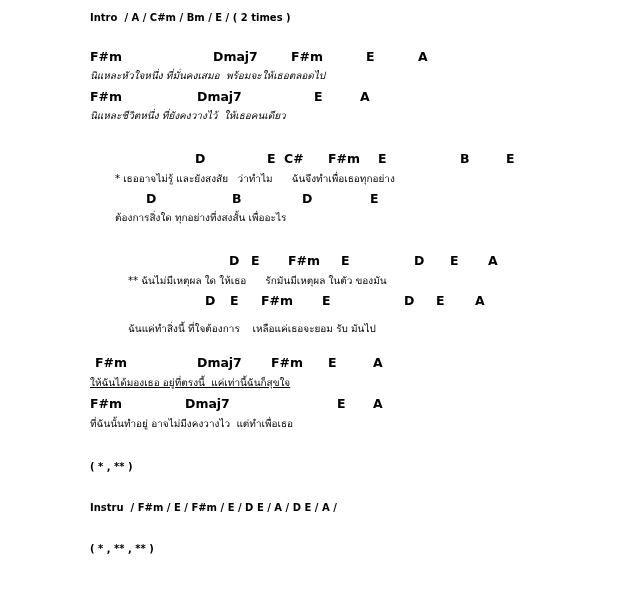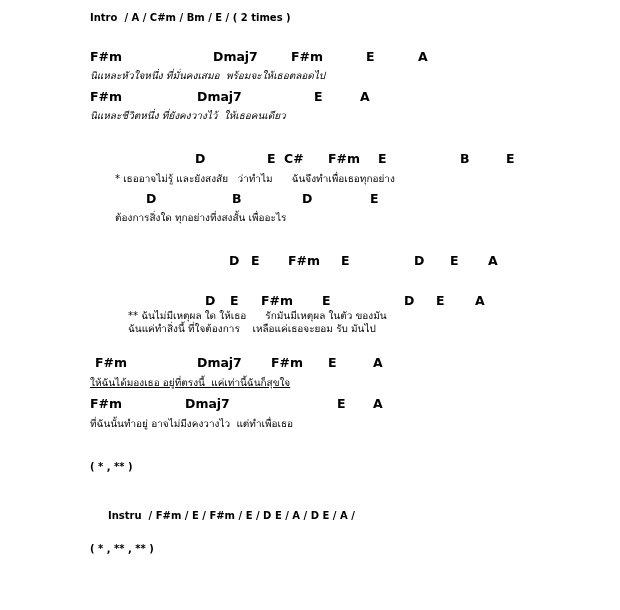--- a/index.html
+++ b/index.html
@@ -55,21 +55,21 @@
 <div>
   <div class="chords">
       <span class="chord" style="left: 229px; top: 253px;">D</span>
       <span class="chord" style="left: 251px; top: 253px;">E</span>
       <span class="chord" style="left: 288px; top: 253px;">F#m</span>
       <span class="chord" style="left: 341px; top: 253px;">E</span>
       <span class="chord" style="left: 414px; top: 253px;">D</span>
       <span class="chord" style="left: 450px; top: 253px;">E</span>
       <span class="chord" style="left: 488px; top: 253px;">A</span>
     </div>
-  <div class="line" style="left:128px;top:273px;margin-top:35px;">** ฉันไม่มีเหตุผล ใด ให้เธอ      รักมันมีเหตุผล ในตัว ของมัน</div>
+  <div class="line" style="left:128px;top:273px;">** ฉันไม่มีเหตุผล ใด ให้เธอ      รักมันมีเหตุผล ในตัว ของมัน</div>
   <div class="chords">
       <span class="chord" style="left: 205px; top: 293px;">D</span>
       <span class="chord" style="left: 230px; top: 293px;">E</span>
       <span class="chord" style="left: 261px; top: 293px;">F#m</span>
       <span class="chord" style="left: 322px; top: 293px;">E</span>
       <span class="chord" style="left: 404px; top: 293px;">D</span>
       <span class="chord" style="left: 436px; top: 293px;">E</span>
       <span class="chord" style="left: 475px; top: 293px;">A</span>
     </div>
   <div class="line" style="left:128px;top:313px;margin-top:8px;">ฉันแค่ทำสิ่งนี้ ที่ใจต้องการ    เหลือแค่เธอจะยอม รับ มันไป</div>
@@ -87,15 +87,15 @@
   <div class="chords">
       <span class="chord" style="left: 90px; top: 396px;">F#m</span>
       <span class="chord" style="left: 185px; top: 396px;">Dmaj7</span>
       <span class="chord" style="left: 337px; top: 396px;">E</span>
       <span class="chord" style="left: 373px; top: 396px;">A</span>
     </div>
   <div class="line" style="left:90px;top:416px;">ที่ฉันนั้นทำอยู่ อาจไม่มีงคงวางไว  แต่ทำเพื่อเธอ</div>
 </div>
 
 <div class="line bold" style="left:90px;top:459px;">( * , ** )</div>
-<div class="line bold" style="left:108px;top:500px;margin-top:8px;">Instru  / F#m / E / F#m / E / D E / A / D E / A /</div>
+<div class="line bold" style="left:90px;top:500px;">Instru  / F#m / E / F#m / E / D E / A / D E / A /</div>
 <div class="line bold" style="left:90px;top:541px;">( * , ** , ** )</div>
 <div class="line bold" style="left:90px;top:615px;">Outro  / A / A / A / A /</div>
 
 </body></html>

